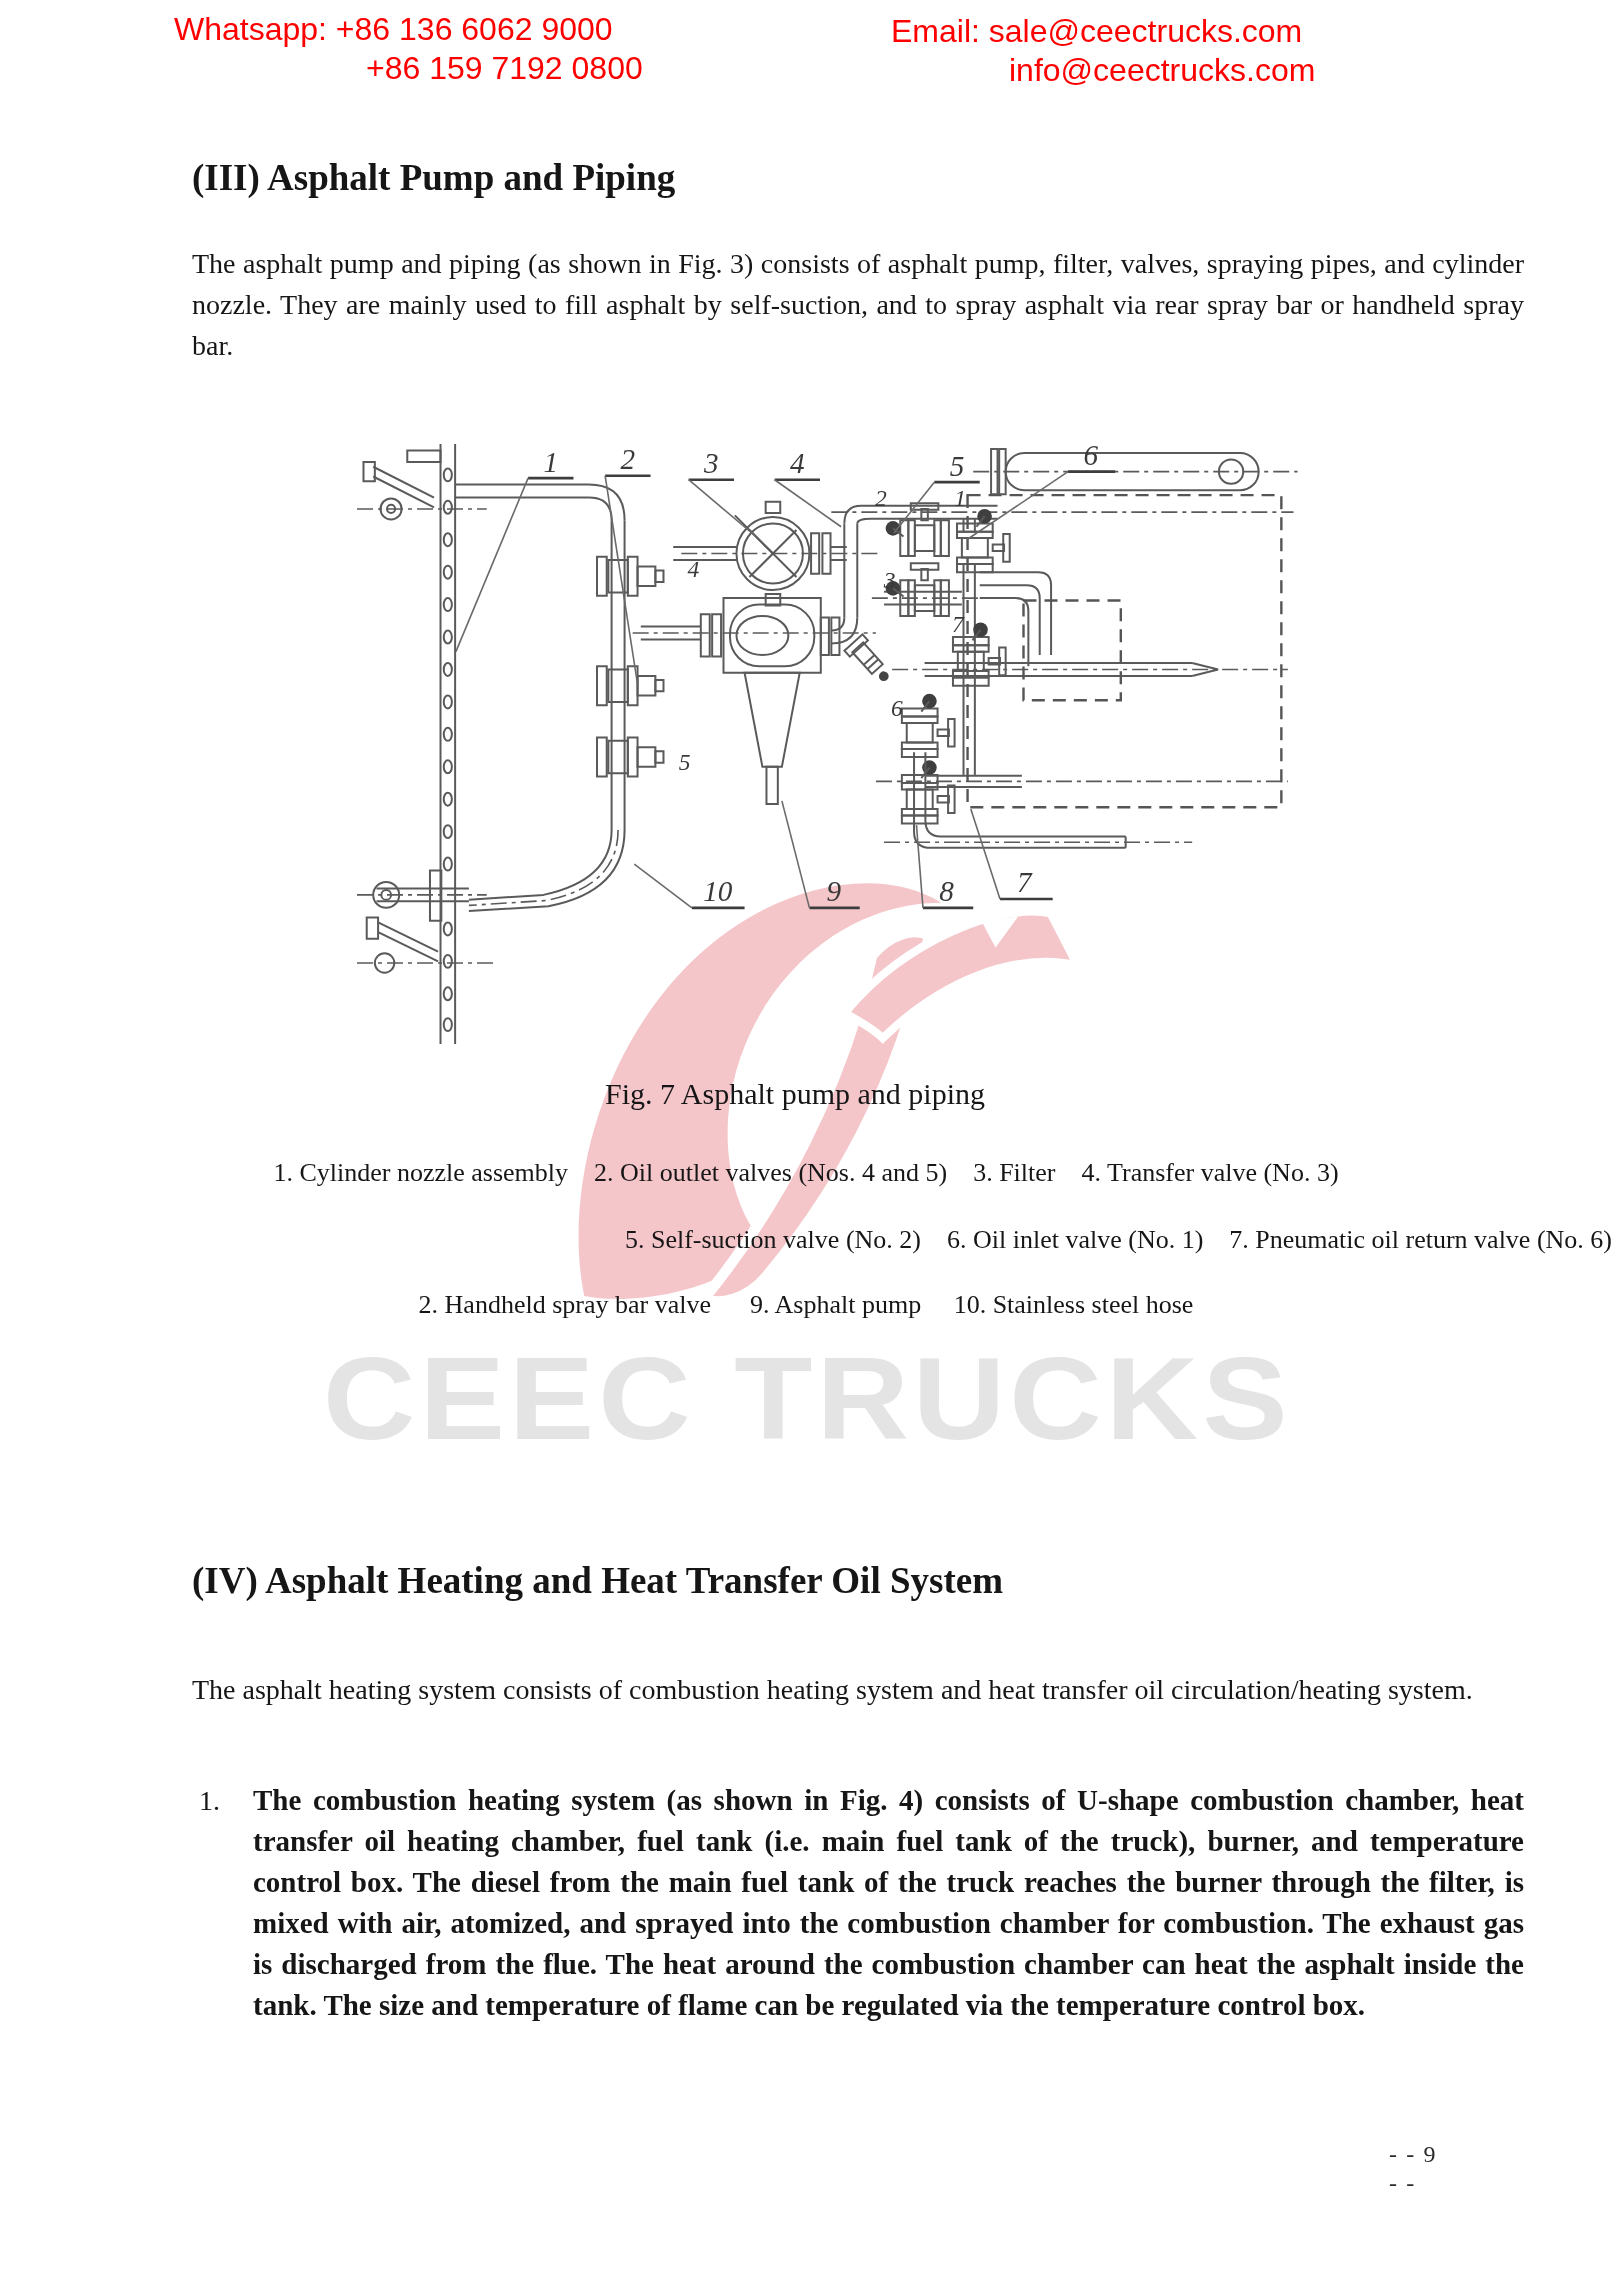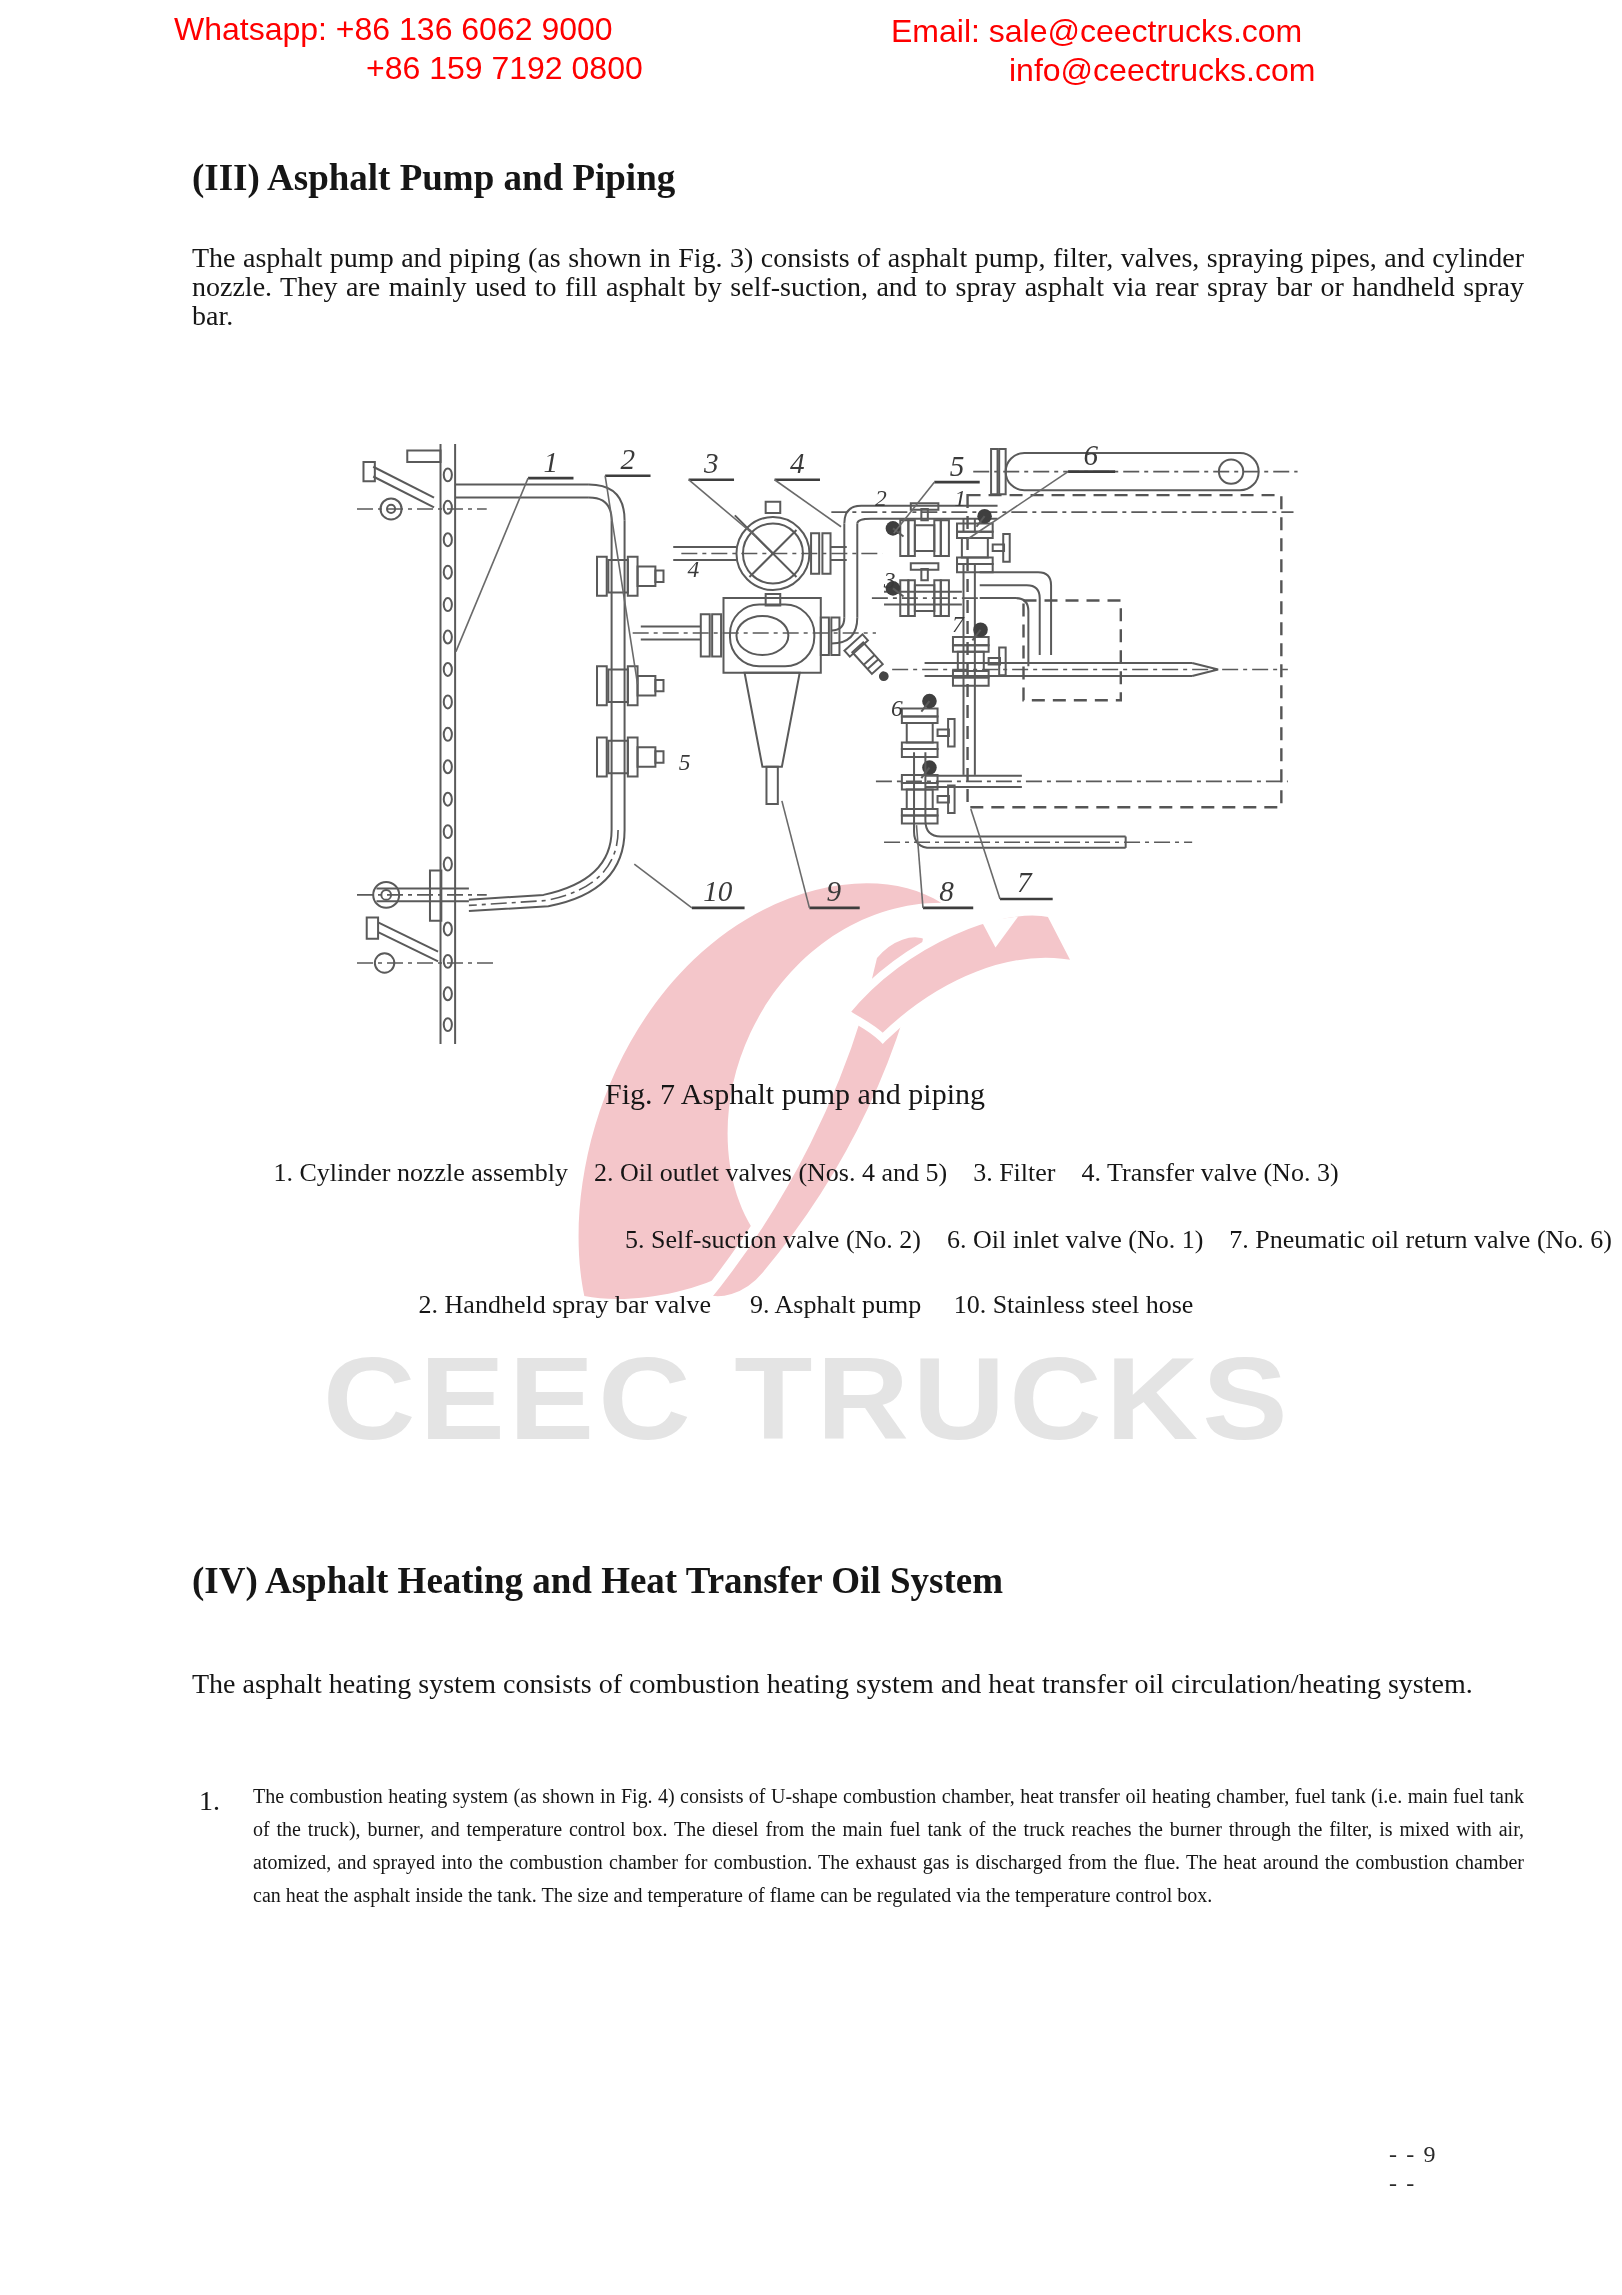--- a/index.html
+++ b/index.html
@@ -8,27 +8,27 @@
   
   .red-block{position:absolute;color:#fe0000;font-family:"Liberation Sans",sans-serif;
              font-size:32px;line-height:39px;white-space:nowrap;}
   .red-left{left:174px;top:9.7px;}
   .red-right{left:891px;top:12px;}
   .red-left .l2{margin-left:192px;}
   .red-right .l2{margin-left:118px;}
   
   .h-iii{position:absolute;left:192px;top:156px;font-size:37px;font-weight:bold;}
   .h-iv{position:absolute;left:192px;top:1559px;font-size:37px;font-weight:bold;}
-  .para{position:absolute;left:192px;width:1332px;font-size:28px;line-height:29px;
+  .para{position:absolute;left:192px;width:1332px;font-size:28px;line-height:41px;
         text-align:justify;}
   .para-iii{top:243px;}
   .para-iv{top:1669px;}
   .list-item{position:absolute;left:199px;top:1780px;width:1325px;display:flex;}
   .list-num{width:54px;flex:0 0 54px;font-size:28px;line-height:41px;}
-  .list-text{flex:1;font-size:20px;line-height:33px;text-align:justify;}
+  .list-text{flex:1;font-size:29px;line-height:41px;text-align:justify;font-weight:bold;}
   
   .fig-caption{position:absolute;left:0;top:1077px;width:1590px;text-align:center;
                font-size:30px;z-index:5;}
   .legend{position:absolute;left:0;width:1612px;text-align:center;font-size:26px;
           white-space:pre-wrap;z-index:5;}
   .legend1{top:1158px;}
   .legend2{top:1225px;text-align:right;}
   .legend3{top:1290px;}
   .diagram{position:absolute;left:357px;top:426px;width:973px;height:641px;z-index:3;}
   .logo-wm{position:absolute;left:560px;top:858px;width:519px;height:448px;z-index:1;}

